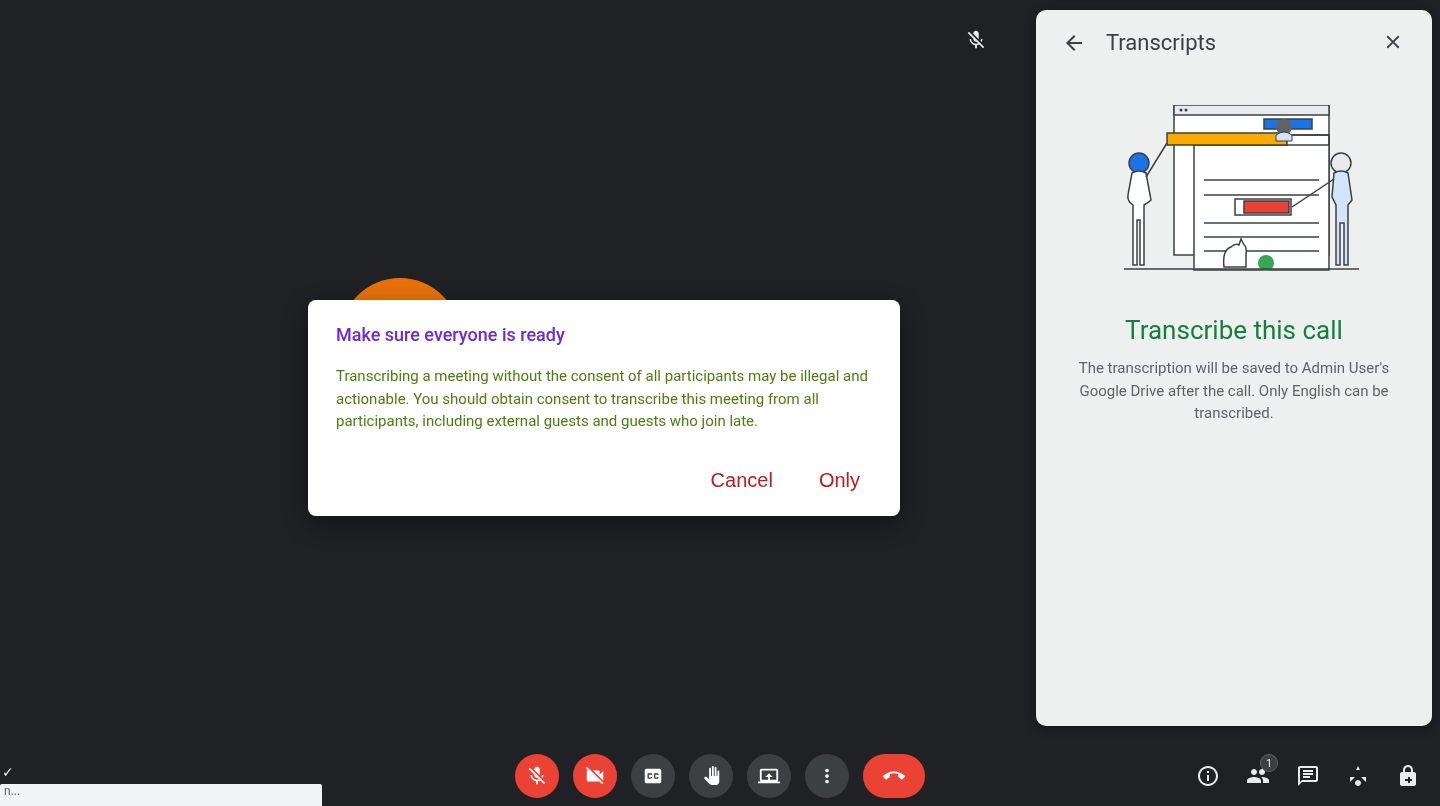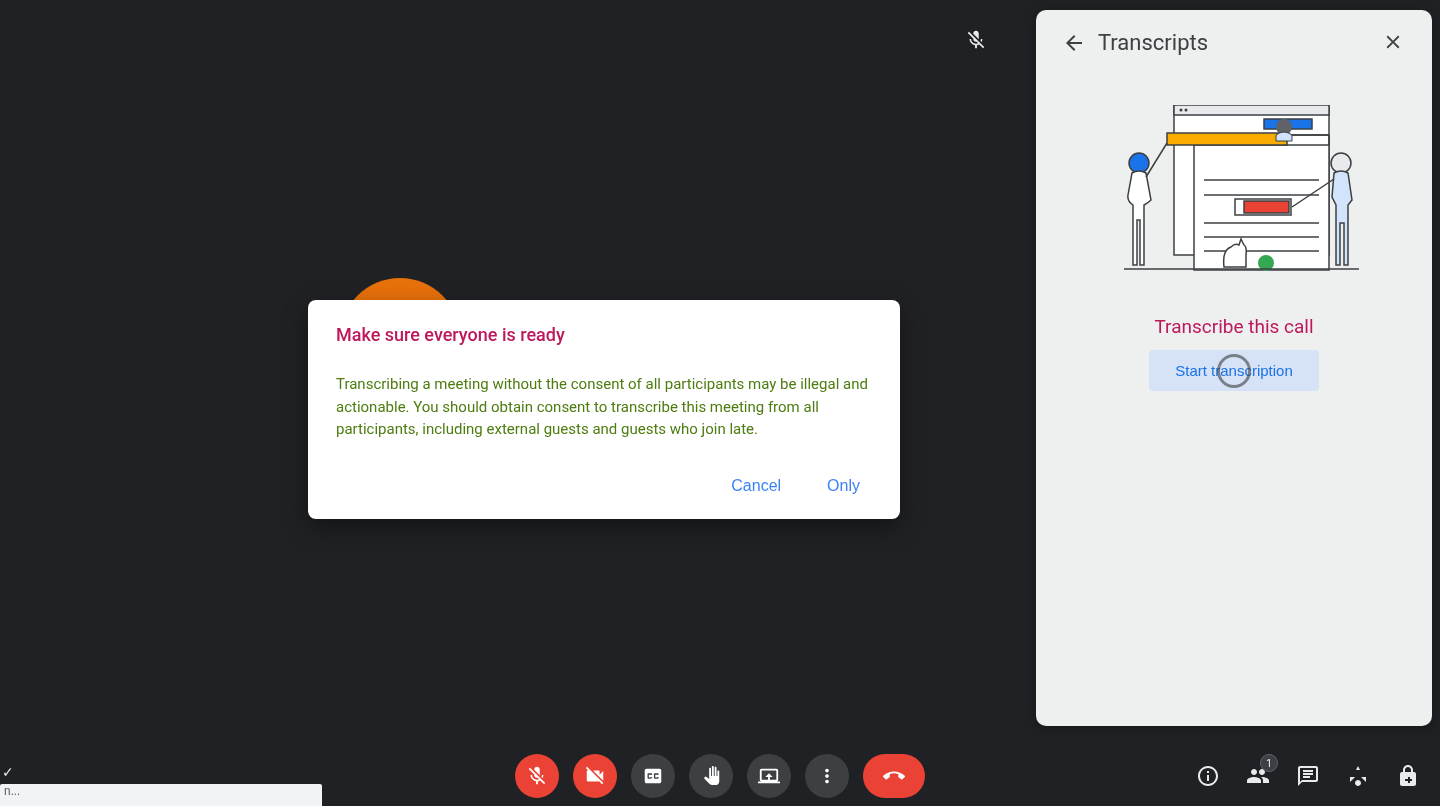--- a/index.html
+++ b/index.html
@@ -53,61 +53,61 @@
   top: 300px;
   width: 592px;
   background: #fff;
   border-radius: 8px;
   box-shadow: 0 8px 24px rgba(0,0,0,0.4);
   padding: 24px 28px 18px 28px;
 }
 .dialog-title {
   font-size: 18px;
   font-weight: 500;
-  color: #be185d;
-  margin-bottom: 28px;
+  color: #6d28d9;
+  margin-bottom: 20px;
 }
 .dialog-body {
   font-size: 15px;
   color: #4d7c0f;
   line-height: 1.5;
   margin-bottom: 30px;
 }
 .dialog-actions {
   display: flex;
   justify-content: flex-end;
   gap: 30px;
   padding-right: 4px;
 }
 .dialog-btn {
   background: none;
   border: none;
-  color: #3b82f6;
-  font-size: 16px;
+  color: #b91c1c;
+  font-size: 20px;
   font-weight: 500;
   cursor: pointer;
   padding: 6px 8px;
 }
 
 
 .side-panel {
   position: absolute;
   right: 8px;
   top: 10px;
   width: 396px;
   height: 716px;
   background: #eef0f0;
   border-radius: 10px;
   box-shadow: 0 2px 12px rgba(0,0,0,0.3);
   padding: 20px 26px;
 }
 .panel-header {
   display: flex;
   align-items: center;
-  gap: 12px;
+  gap: 20px;
   margin-bottom: 40px;
 }
 .panel-back { width: 24px; height: 24px; cursor: pointer; }
 .panel-back svg { width: 24px; height: 24px; fill: #3c4043; }
 .panel-title {
   flex: 1;
   font-size: 22px;
   color: #3c4043;
   font-weight: 400;
 }
@@ -116,22 +116,22 @@
 
 .illustration {
   width: 260px;
   height: 180px;
   margin: 50px auto 30px;
   position: relative;
 }
 
 .transcribe-heading {
   text-align: center;
-  font-size: 19px;
-  color: #be185d;
+  font-size: 26px;
+  color: #15803d;
   margin-bottom: 12px;
 }
 .transcribe-desc {
   text-align: center;
   font-size: 15px;
   color: #5f6368;
   line-height: 1.5;
   margin-bottom: 38px;
   padding: 0 8px;
 }
@@ -313,24 +313,21 @@
 
       <path d="M120 162 Q118 145 127 142 Q131 138 135 140 L137 134 L140 140 Q143 142 142 150 L142 162 Z" fill="#fff" stroke="#3c4043" stroke-width="1.5"></path>
 
       <circle cx="162" cy="158" r="8" fill="#34a853"></circle>
 
       <line x1="20" y1="164" x2="255" y2="164" stroke="#3c4043" stroke-width="1.5"></line>
     </svg>
   </div>
 
   <div class="transcribe-heading">Transcribe this call</div>
-  <button class="start-transcription">
-    <span>Start transcription</span>
-    <span class="click-ring"></span>
-  </button>
+  <div class="transcribe-desc">The transcription will be saved to Admin User's Google Drive after the call. Only English can be transcribed.</div>
 </div>
 
 <div class="bottom-bar">
   <div class="bottom-center">
     <button class="ctrl-btn ctrl-red">
       <svg viewBox="0 0 24 24">
           <path d="M19 11h-1.7c0 .74-.16 1.43-.43 2.05l1.23 1.23c.56-.98.9-2.09.9-3.28zm-4.02.17c0-.06.02-.11.02-.17V5c0-1.66-1.34-3-3-3S9 3.34 9 5v.18l5.98 5.99zM4.27 3L3 4.27l6.01 6.01V11c0 1.66 1.33 3 2.99 3 .22 0 .44-.03.65-.08l1.66 1.66c-.71.33-1.5.52-2.31.52-2.76 0-5.3-2.1-5.3-5.1H5c0 3.41 2.72 6.23 6 6.72V21h2v-3.28c.91-.13 1.77-.45 2.54-.9L19.73 21 21 19.73 4.27 3z"></path>
         </svg>
     </button>
     <button class="ctrl-btn ctrl-red">

